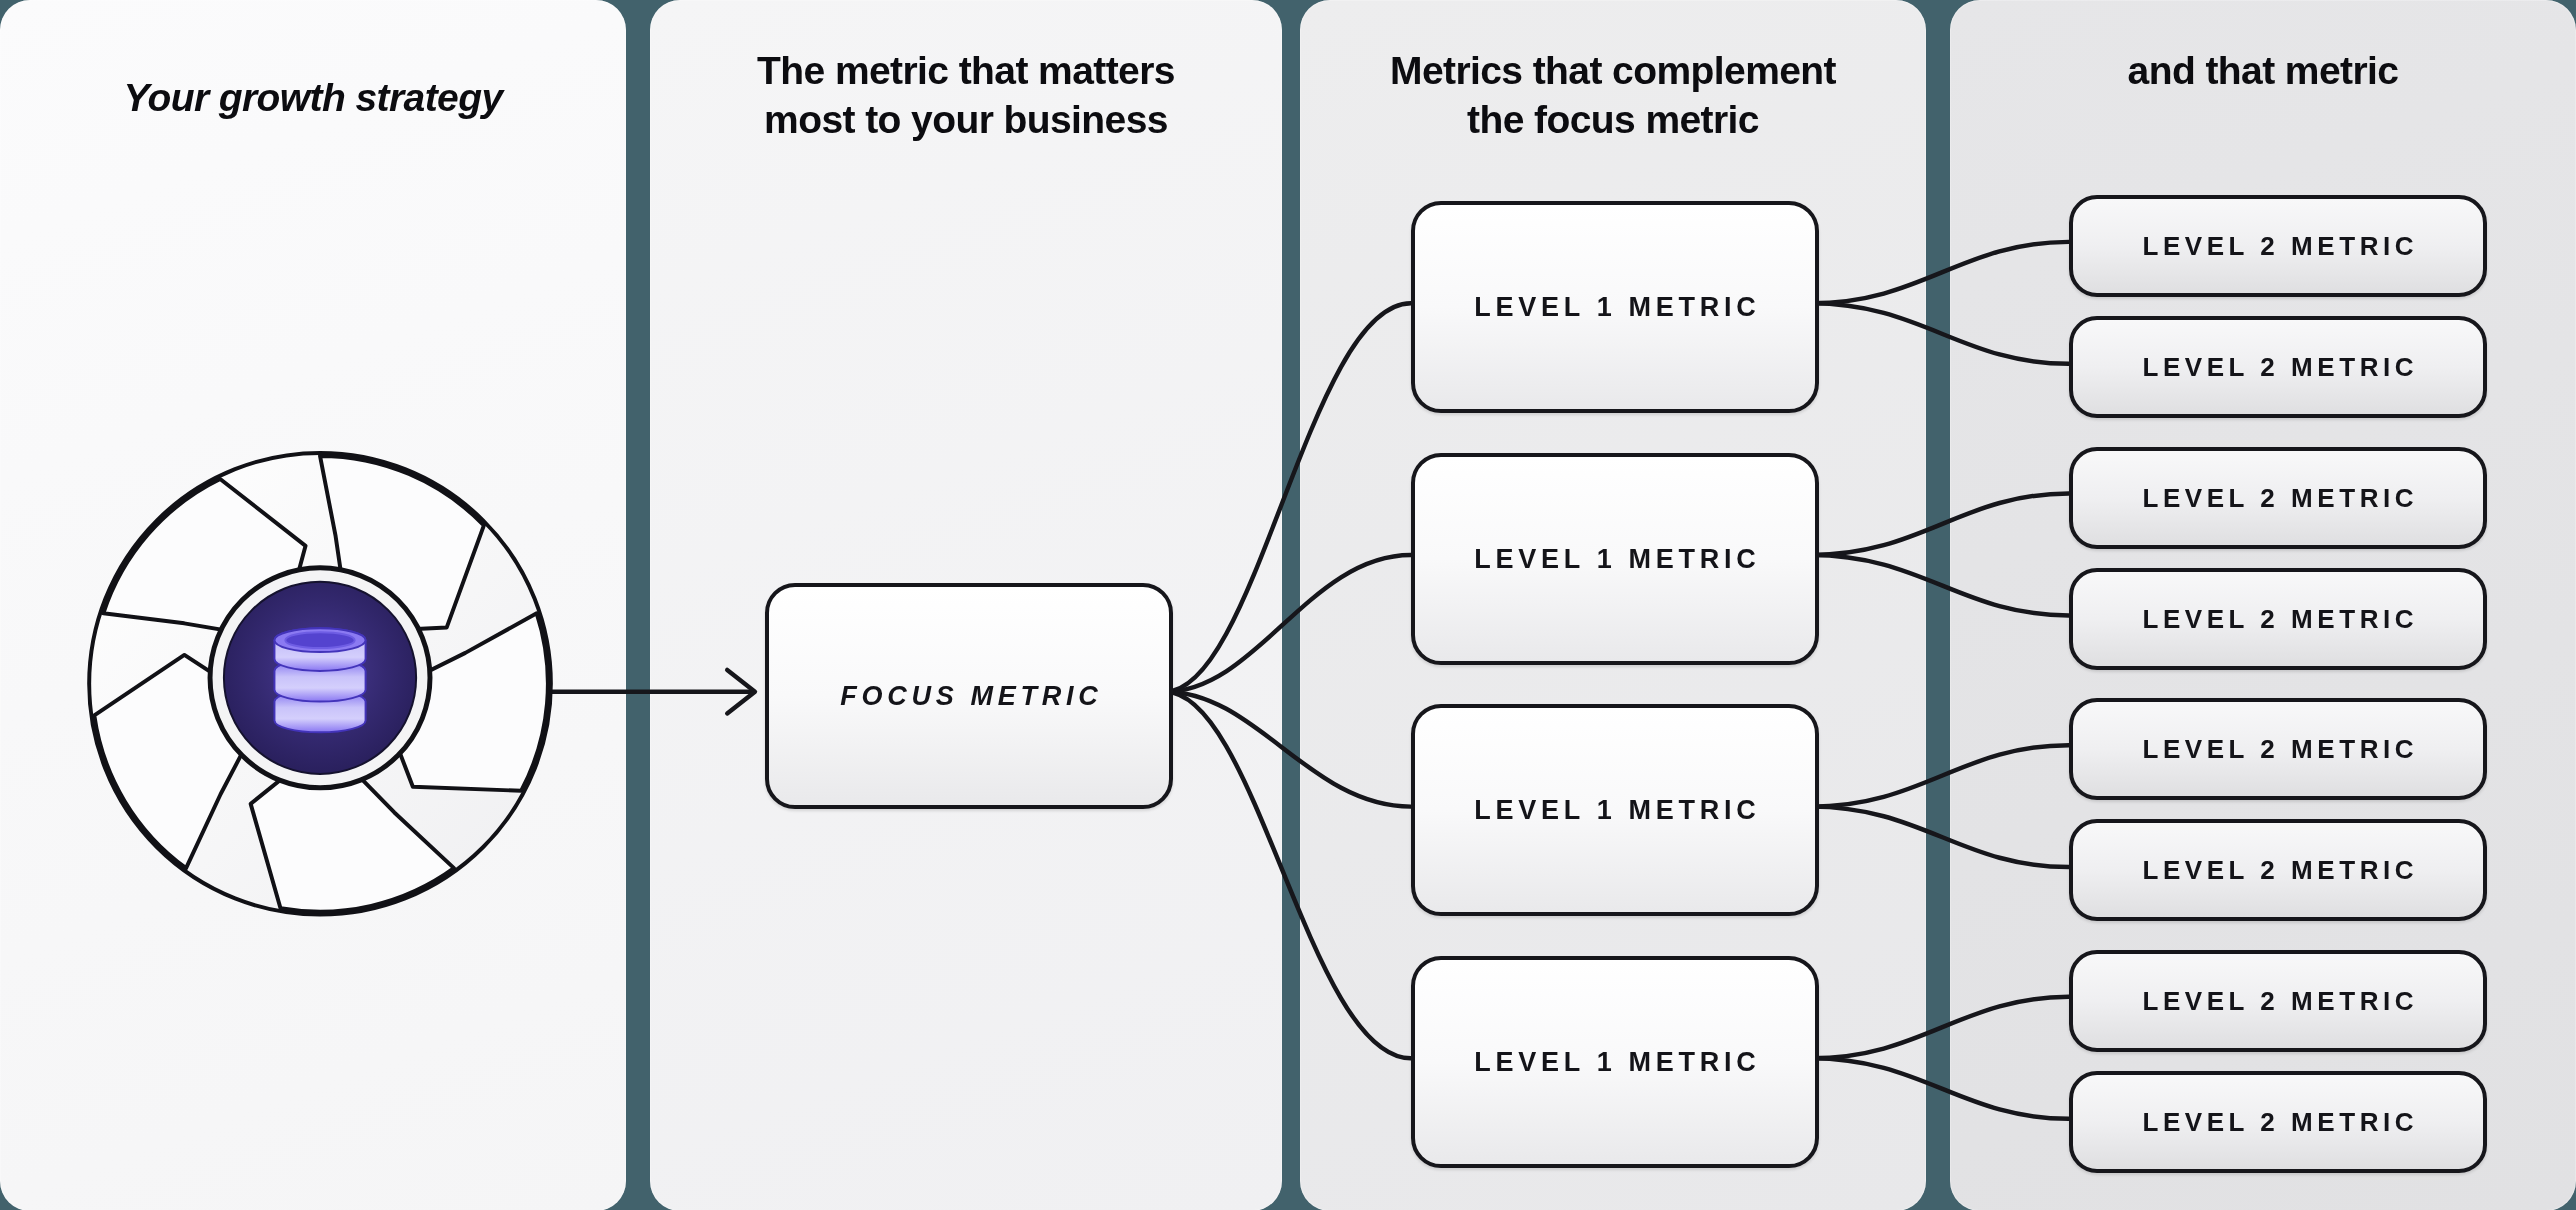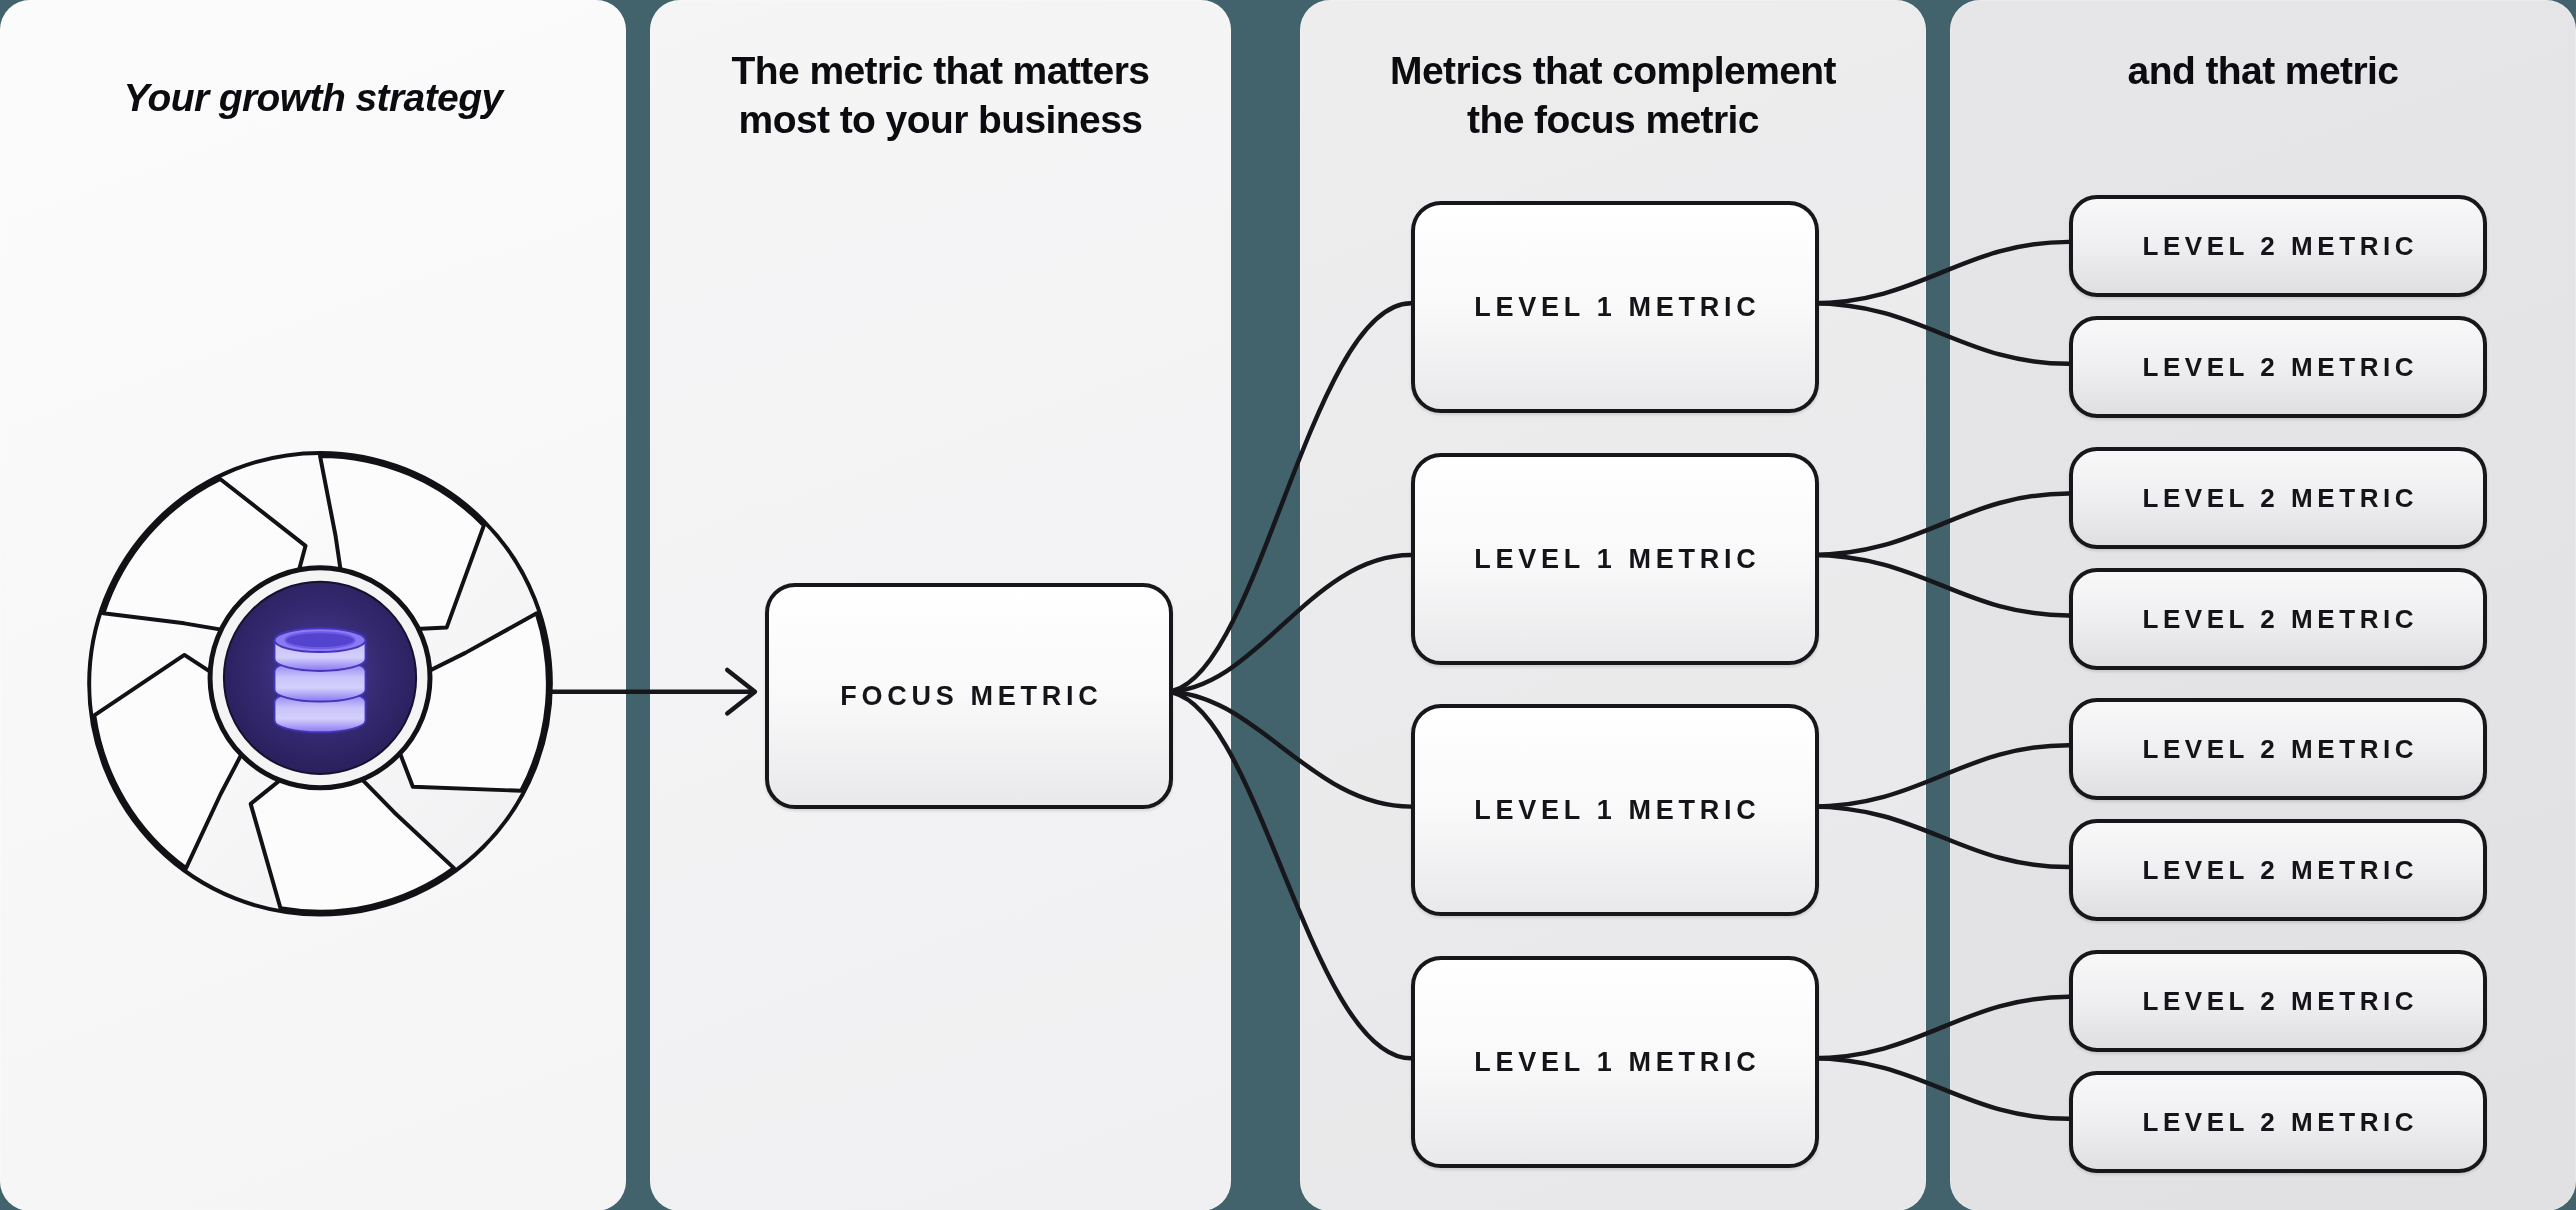--- a/index.html
+++ b/index.html
@@ -10,21 +10,21 @@
     font-family:"Liberation Sans", sans-serif;
     color:#0d0d12;
   }
   #stage-bg{position:absolute;inset:0;}
   .panel{
     position:absolute;top:0;height:1211px;
     border-radius:30px;
     box-shadow:0 0 0 1px rgba(255,255,255,0.25) inset;
   }
   .panel-1{left:0;width:626px;background:linear-gradient(160deg,#fbfbfc 0%,#f5f5f6 100%);font-style:italic;}
-  .panel-2{left:650px;width:581px;background:linear-gradient(160deg,#f5f5f6 0%,#f0f0f2 100%);}
+  .panel-2{left:650px;width:626px;background:linear-gradient(160deg,#f5f5f6 0%,#f0f0f2 100%);padding-left:6px;}
   .panel-3{left:1300px;width:626px;background:linear-gradient(160deg,#ededee 0%,#e8e8ea 100%);}
   .panel-4{left:1950px;width:626px;background:linear-gradient(160deg,#e6e6e8 0%,#e1e1e3 100%);}
   .panel-title{
     position:absolute;left:0;right:0;
     text-align:center;
     font-size:39px;line-height:49px;font-weight:700;
     letter-spacing:-0.015em;color:#0c0c10;
   }
   .title-one-line{top:73px;}
   .title-two-line{top:46px;}
@@ -35,21 +35,21 @@
     background:linear-gradient(180deg,#ffffff 0%,#f9f9fa 50%,#e9e9eb 100%);
     border-radius:30px;
     font-weight:700;
     font-size:27px;
     letter-spacing:0.175em;
     color:#141419;
     text-indent:0.175em;
     z-index:3;
     box-shadow:0 2px 3px rgba(0,0,0,0.12);
   }
-  .node-focus{left:765px;top:583px;width:400px;height:218px;}
+  .node-focus{left:765px;top:583px;width:400px;height:218px;font-style:italic;}
   .node-l1{left:1411px;width:400px;height:204px;}
   .node-l1.i0{top:201px;}
   .node-l1.i1{top:453px;}
   .node-l1.i2{top:704px;}
   .node-l1.i3{top:956px;}
   .node-l2{
     left:2069px;width:410px;height:94px;
     border-radius:28px;font-size:26px;
     background:linear-gradient(180deg,#f8f8f9 0%,#efeff1 50%,#dfdfe1 100%);
   }

